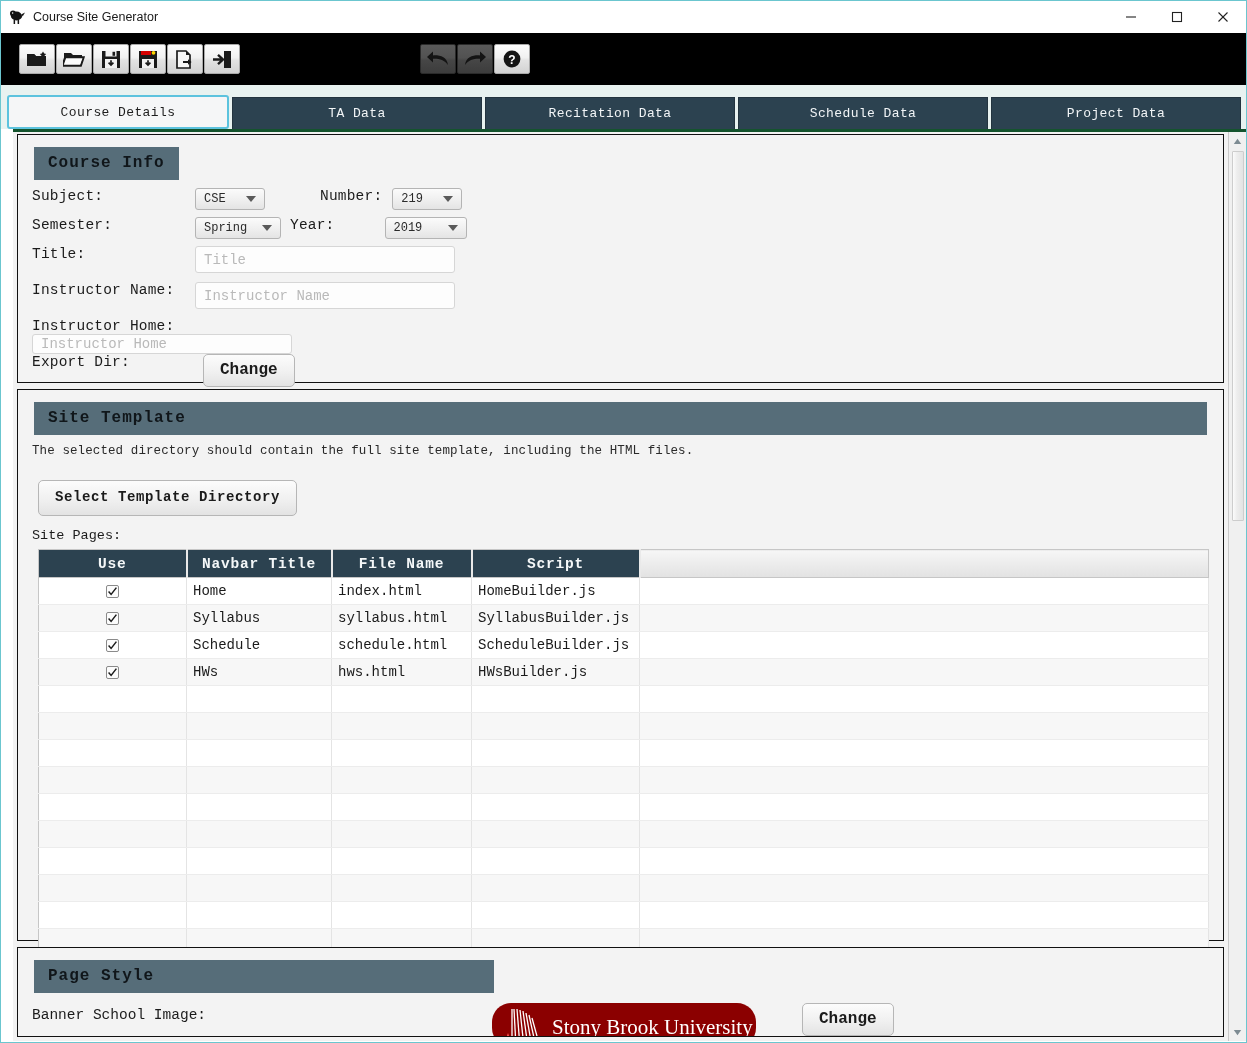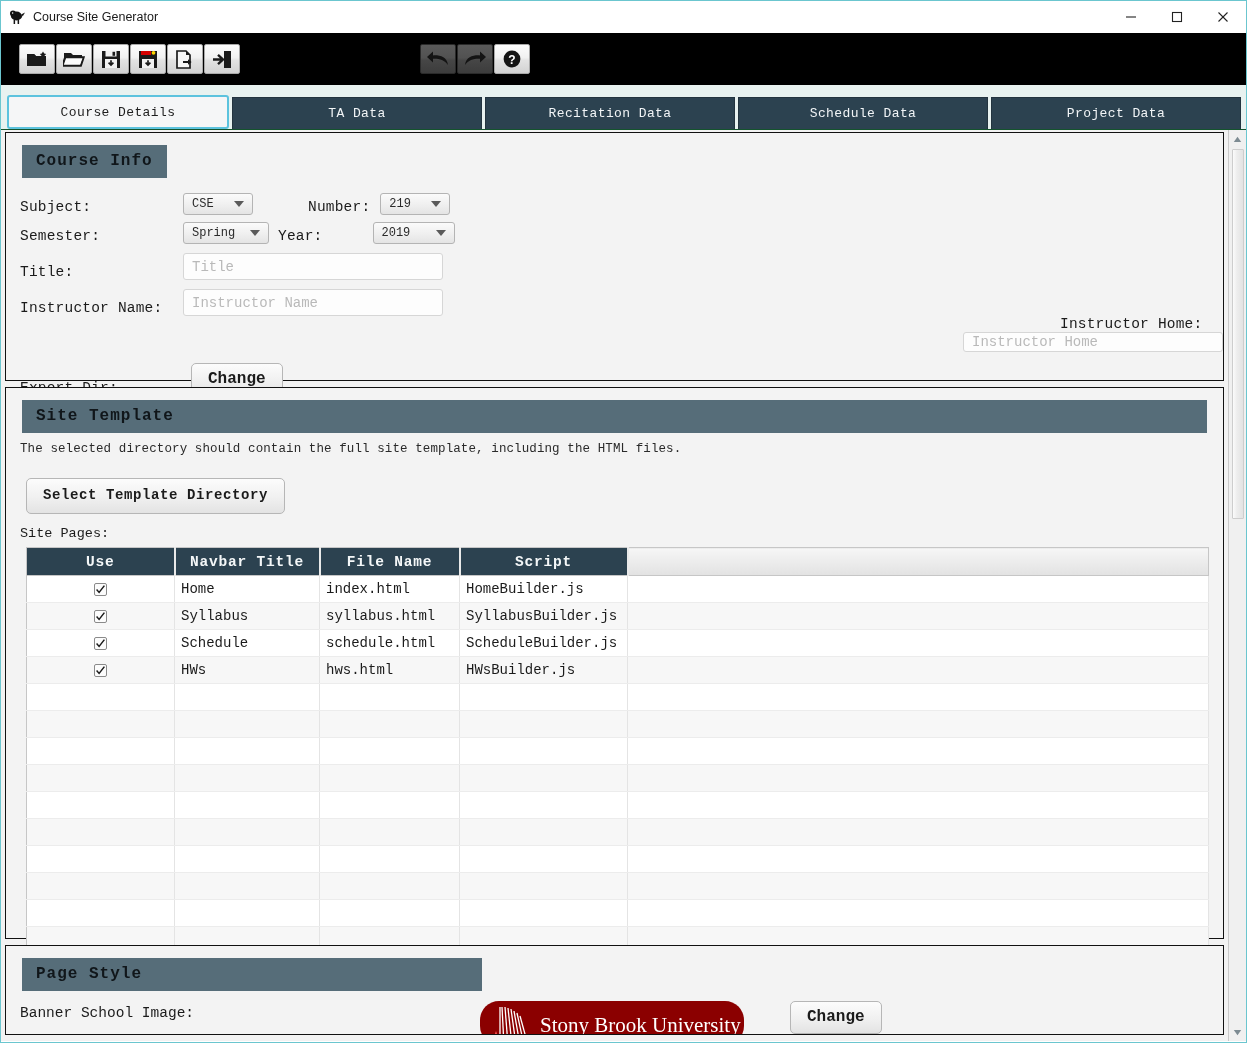--- a/index.html
+++ b/index.html
@@ -96,21 +96,22 @@
     border-radius: 3px;
     height: 34px;
     flex: 0 0 222px;
   }
 
   
   #content-wrap {
     position: relative;
     height: 912px;
     background: #f2f2f2;
-    border-top: 1px solid #14532d;
+    border-top: 3px solid #14532d;
+    margin-left: 12px;
   }
   #content {
     position: absolute; inset: 0 18px 0 0;
     overflow: hidden;
     padding: 2px 4px 0 4px;
     background: #f2f2f2;
   }
 
   
   #vscroll {
@@ -146,21 +147,21 @@
     padding: 7px 14px 8px 14px;
     display: inline-block;
     margin: 12px 0 0 16px;
   }
   .panel-hd.wide { display: block; margin-right: 16px; }
   .panel-hd.w460 { display: block; width: 460px; }
 
   
   #course-info { height: 249px; }
   .form-row {
-    display: flex; align-items: flex-end;
+    display: flex; align-items: flex-start;
     margin: 0 0 0 14px; height: 29px;
   }
   .lbl {
     font-size: 14.5px; color: #1b1b1b;
     letter-spacing: 0.2px;
     white-space: nowrap;
   }
 
   .combo {
     height: 22px;

